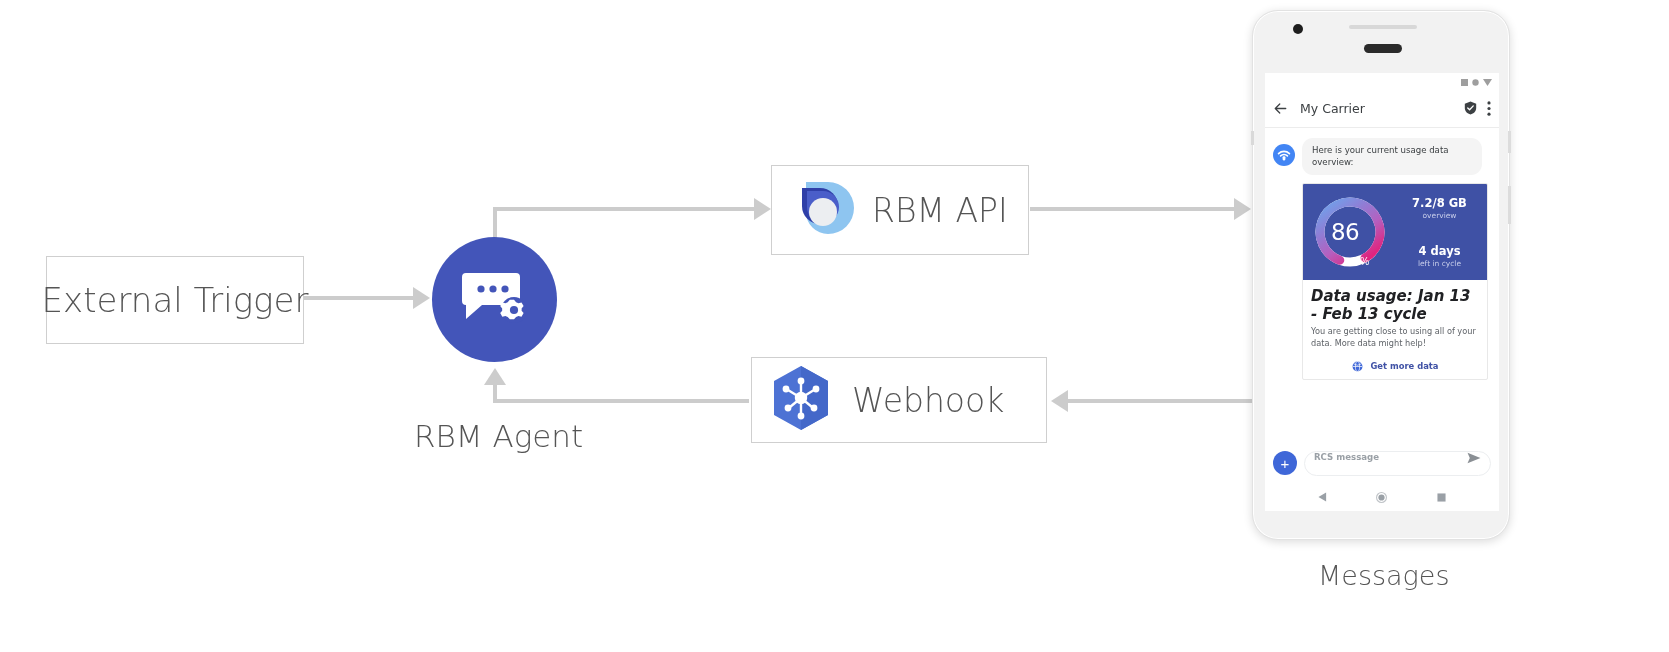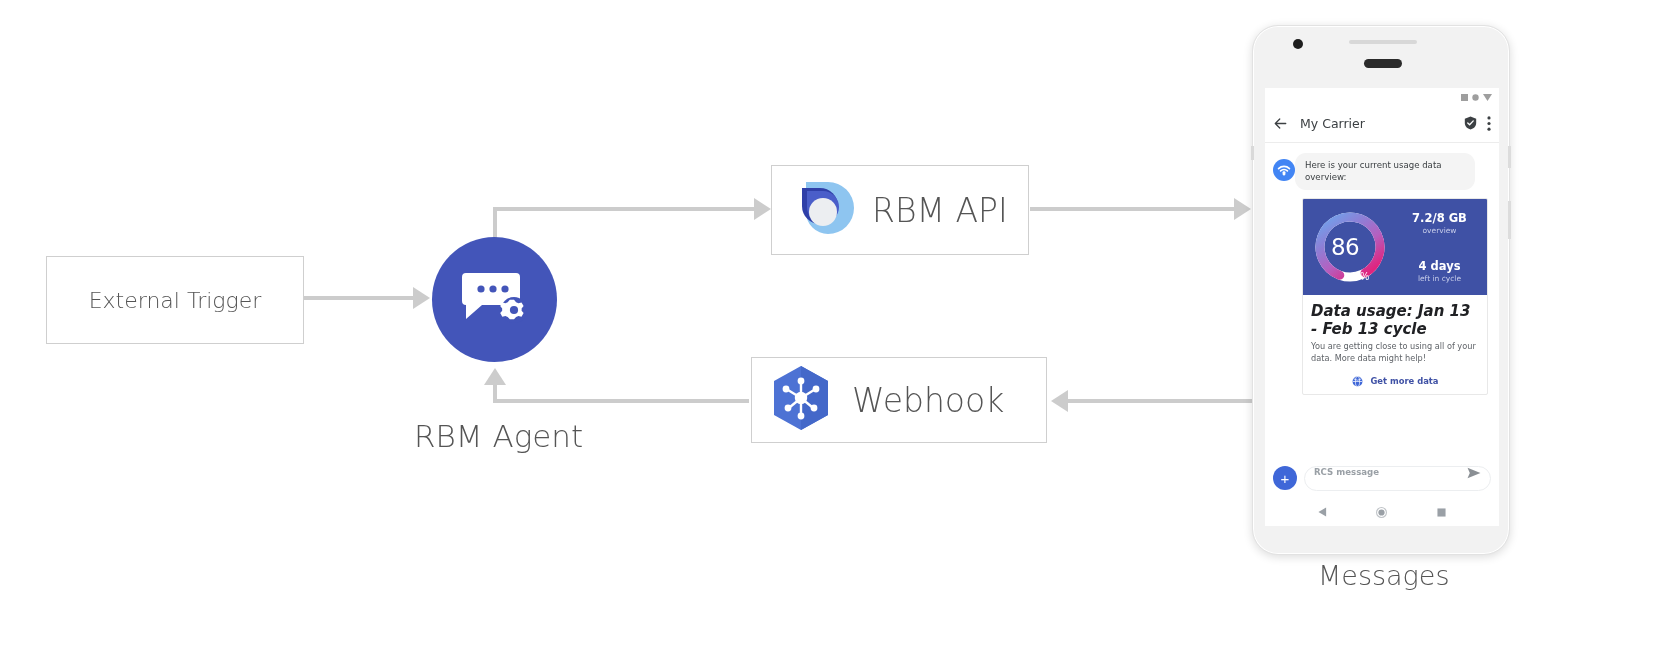--- a/index.html
+++ b/index.html
@@ -82,21 +82,21 @@
     background: #4355b9;
     display: flex;
     align-items: center;
     justify-content: center;
   }
 
   
   #phone {
     position: absolute;
     left: 1252px;
-    top: 25px;
+    top: 10px;
     width: 258px;
     height: 530px;
     border-radius: 26px;
     background: #f2f2f2;
     border: 1px solid #e2e2e2;
     box-shadow: 0 2px 10px rgba(0,0,0,0.14), inset 0 0 0 1px #ffffff;
     box-sizing: border-box;
   }
   #phone-screen {
     position: absolute;
@@ -192,20 +192,21 @@
   
   #convo {
     padding: 10px 8px 0 8px;
     background: #ffffff;
     height: 330px;
     box-sizing: border-box;
   }
   .msg-row {
     display: flex;
     align-items: flex-start;
+    gap: 7px;
   }
   .brand-avatar {
     width: 22px;
     height: 22px;
     border-radius: 50%;
     background: #4285f4;
     flex: none;
     display: flex;
     align-items: center;
     justify-content: center;
@@ -388,21 +389,21 @@
   <div class="arrow-head right" style="left:1234px; top:198px;"></div>
 
   <div class="line h" style="left:1068px; top:399px; width:190px;"></div>
   <div class="arrow-head left" style="left:1051px; top:390px;"></div>
 
   <div class="line h" style="left:493px; top:399px; width:256px;"></div>
   <div class="line v" style="left:493px; top:385px; height:16px;"></div>
   <div class="arrow-head up" style="left:484px; top:368px;"></div>
 
   <div class="node-box" style="left:46px; top:256px; width:258px; height:88px; justify-content:center;">
-    <span class="node-label" style="font-size:22px;">External Trigger</span>
+    <span class="node-label" style="font-size:34px;">External Trigger</span>
   </div>
 
   <div id="agent-circle">
     <span style="display:block;">
       <svg width="66" height="62" viewBox="0 0 66 62" aria-hidden="true">
         <path d="M4 6 h50 a4 4 0 0 1 4 4 v24 a4 4 0 0 1 -4 4 h-34 l-16 14 v-14 a4 4 0 0 1 -4 -4 v-24 a4 4 0 0 1 4 -4 z" fill="#ffffff"></path>
         <circle cx="19" cy="22" r="3.6" fill="#4355b9"></circle>
         <circle cx="31" cy="22" r="3.6" fill="#4355b9"></circle>
         <circle cx="43" cy="22" r="3.6" fill="#4355b9"></circle>
         <g transform="translate(41,32)">

